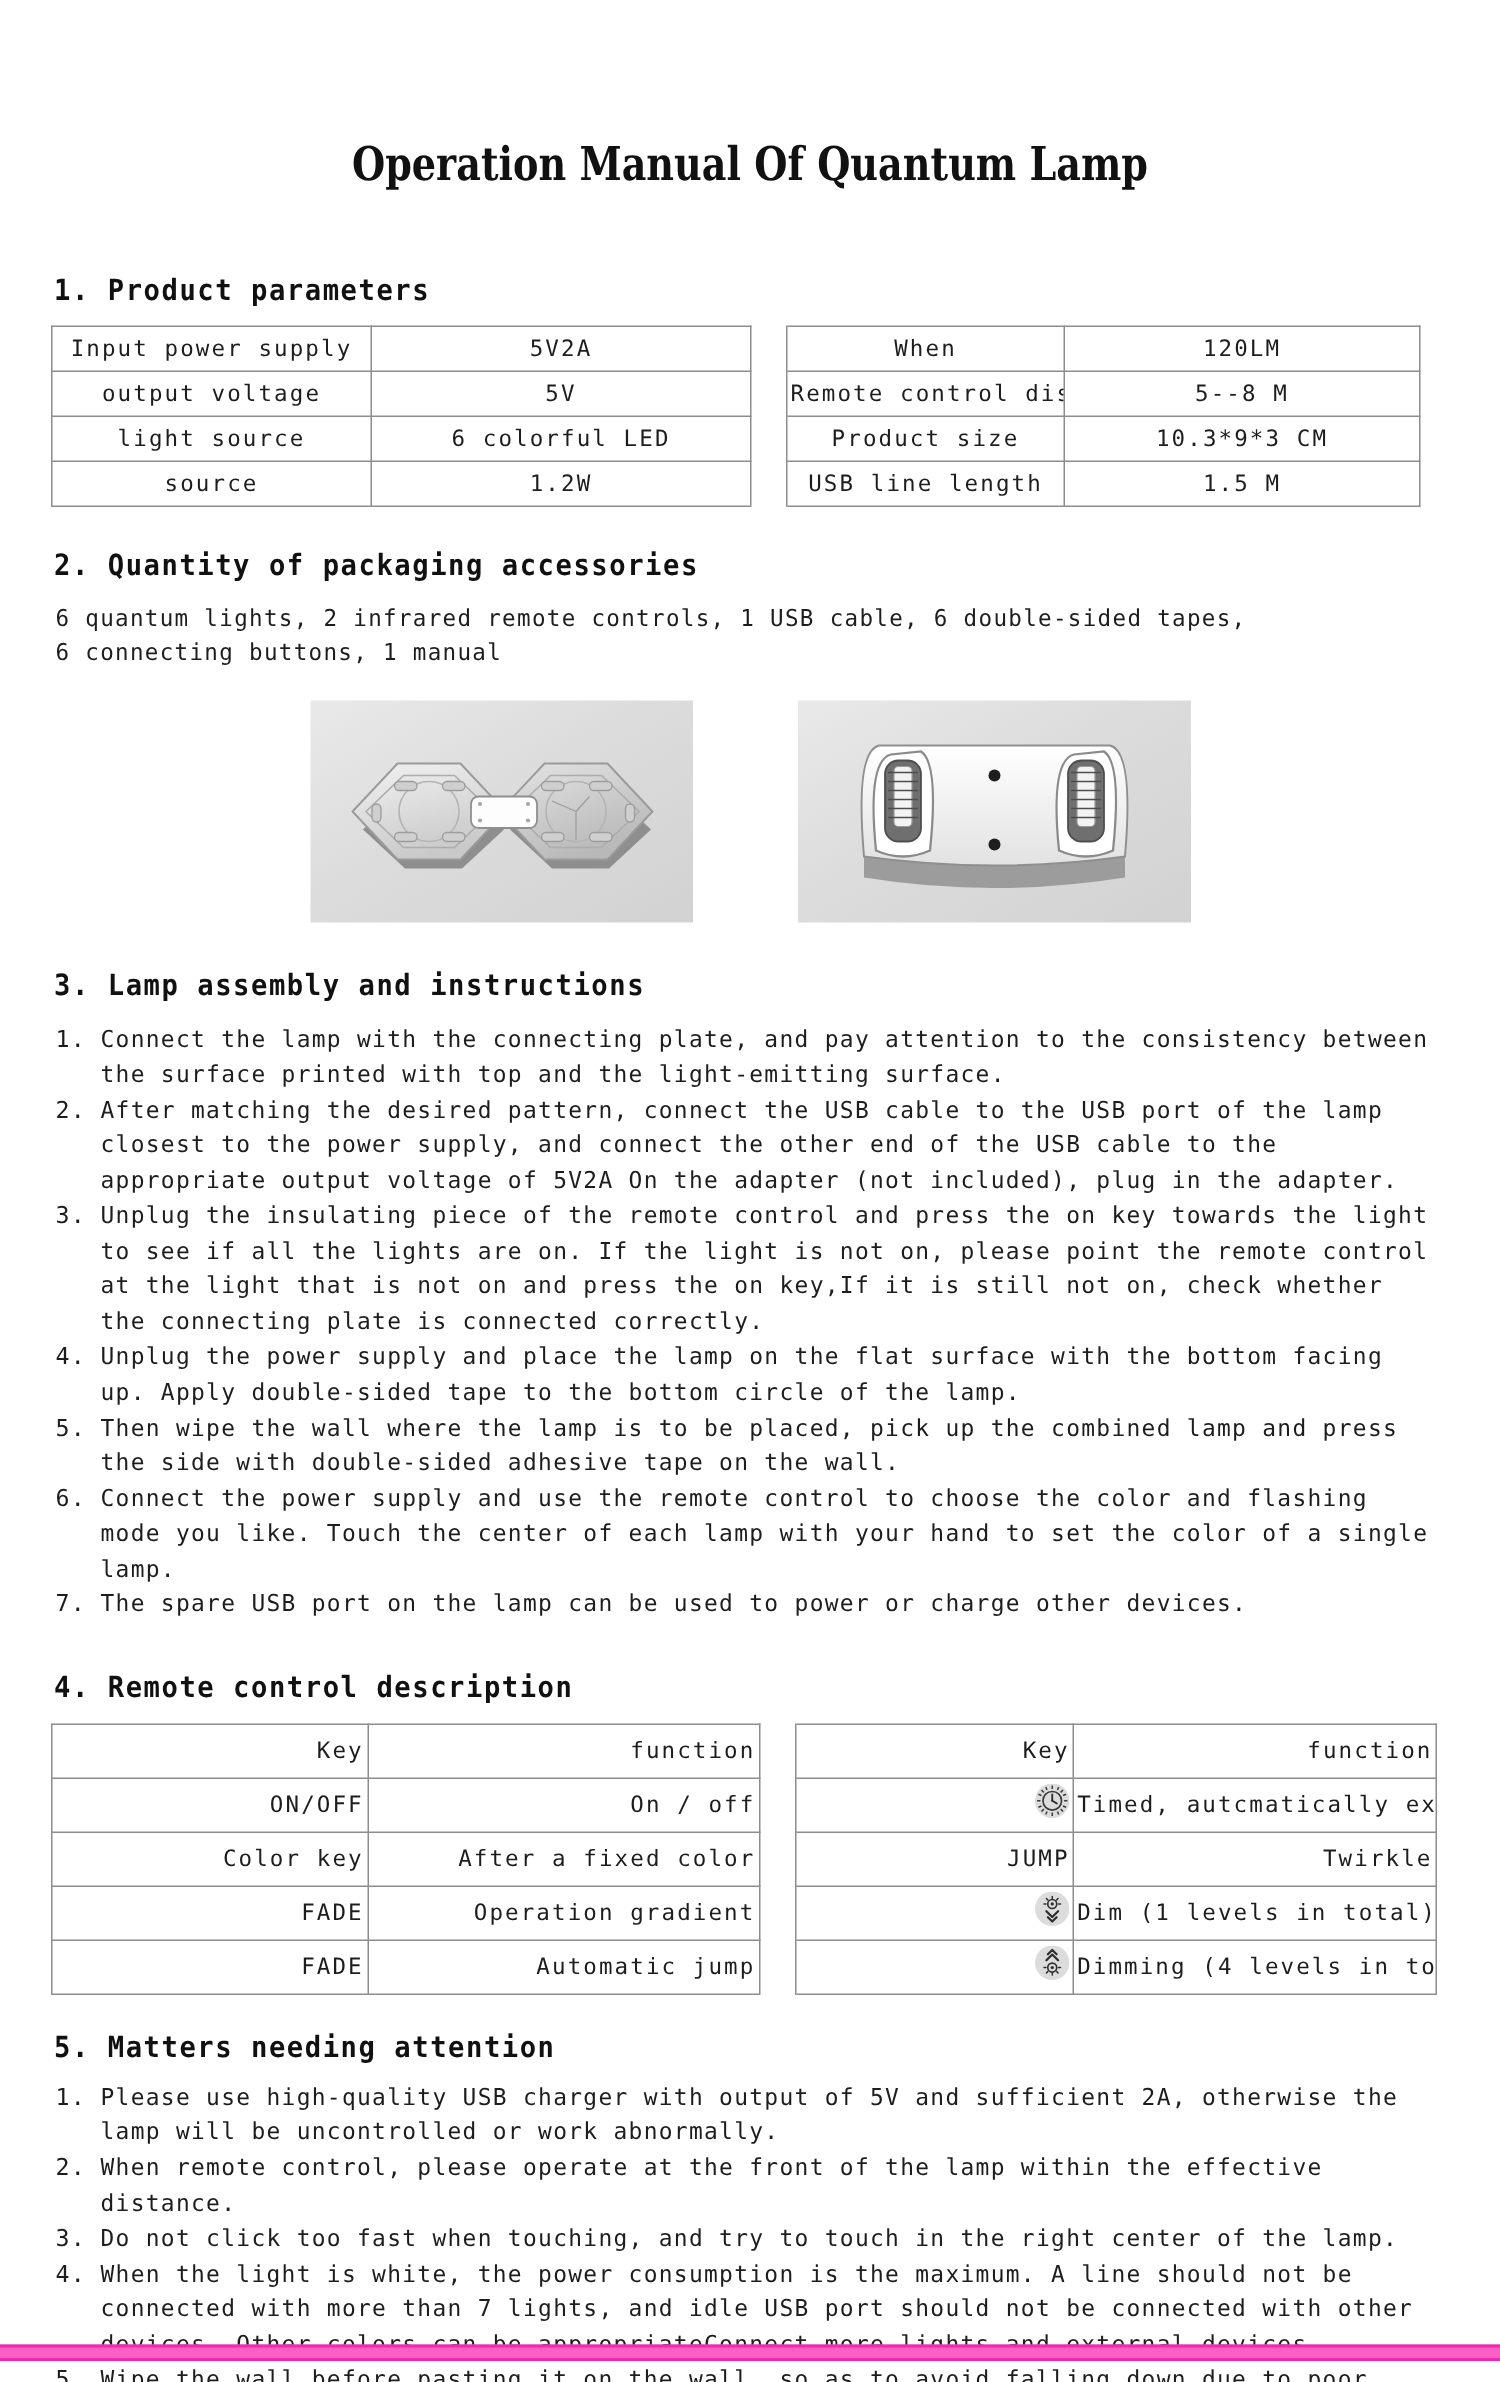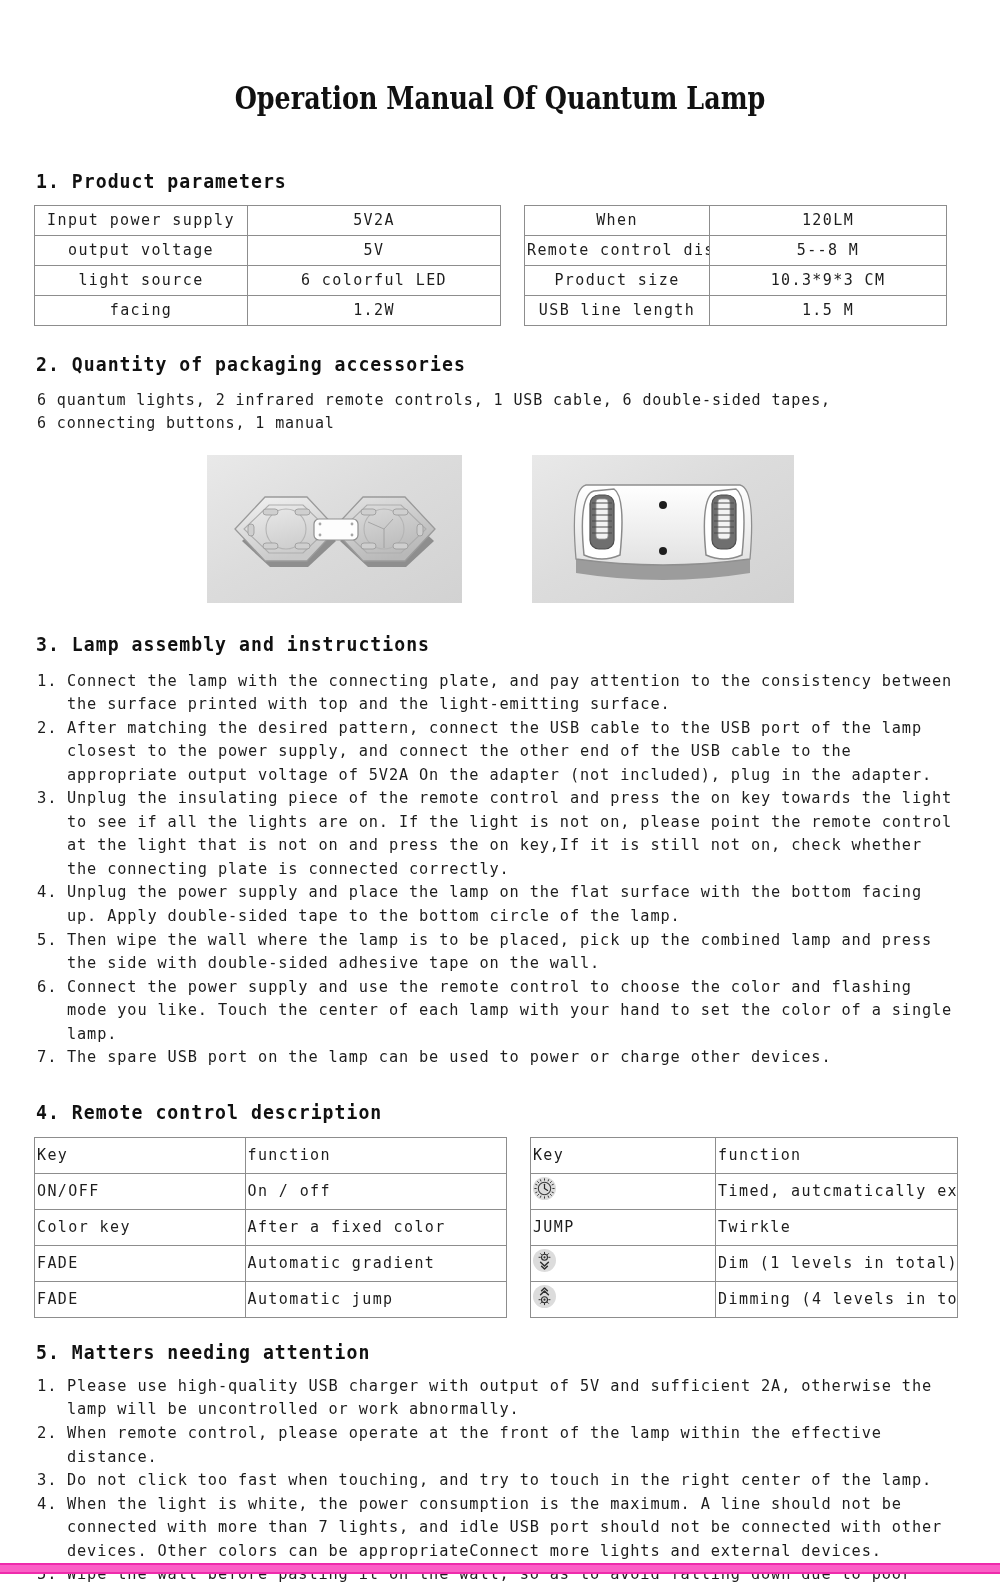--- a/index.html
+++ b/index.html
@@ -13,21 +13,21 @@
     position: relative;
     font-family: "DejaVu Sans Mono", "Liberation Mono", monospace;
     color: #1a1a1a;
     overflow: hidden;
   }
   .page {
     position: relative;
     width: 1000px;
     height: 1588px;
     box-sizing: border-box;
-    padding: 4px 33px;
+    padding: 16px 33px;
   }
 
   
   .doc-title {
     text-align: center;
     font-family: "DejaVu Serif", "Liberation Serif", serif;
     font-weight: bold;
     font-size: 31px;
     letter-spacing: 0px;
     transform: scaleX(0.82);
@@ -88,21 +88,21 @@
   table.remote {
     border-collapse: collapse;
     width: 924px;
     table-layout: fixed;
     margin-left: 1px;
   }
   table.remote td {
     border: 1px solid #8d8d8d;
     font-size: 15px;
     letter-spacing: 1.4px;
-    text-align: left;
+    text-align: right;
     color: #1d1d1d;
     height: 33px;
     padding: 1px 2px;
     line-height: 1.3;
     white-space: nowrap;
     overflow: hidden;
   }
   table.remote td.spacer {
     border-top: none;
     border-bottom: none;
@@ -218,21 +218,21 @@
         <td class="tight">Remote control distance</td>
         <td>5--8 M</td>
       </tr>
       <tr>
         <td>light source</td>
         <td>6 colorful LED</td>
         <td>Product size</td>
         <td>10.3*9*3 CM</td>
       </tr>
       <tr>
-        <td>facing</td>
+        <td>source</td>
         <td>1.2W</td>
         <td>USB line length</td>
         <td>1.5 M</td>
       </tr>
     </tbody>
   </table>
 
   <div class="section-head sh-2">2. Quantity of packaging accessories</div>
 
   <div class="body-text" style="white-space:pre-line;">6 quantum lights, 2 infrared remote controls, 1 USB cable, 6 double-sided tapes,
@@ -432,21 +432,21 @@
 
       <tr>
         <td>Color key</td>
         <td>After a fixed color</td>
         <td>JUMP</td>
         <td>Twirkle</td>
       </tr>
 
       <tr>
         <td>FADE</td>
-        <td>Automatic gradient</td>
+        <td>Operation gradient</td>
         <td>
           <span class="icon-btn">
             <svg width="23" height="23" viewBox="0 0 23 23" aria-hidden="true">
               <circle cx="11.5" cy="11.5" r="11.5" fill="#dcdcdc"></circle>
               <circle cx="11.5" cy="8.3" r="3" fill="none" stroke="#2f2f2f" stroke-width="1.1"></circle>
               <circle cx="11.5" cy="8.3" r="1.1" fill="#2f2f2f"></circle>
               <g stroke="#2f2f2f" stroke-width="1" stroke-linecap="round">
                 <path d="M11.5,3.3 L11.5,4.6"></path>
                   <path d="M7.6,4.7 L8.5,5.6"></path>
                 <path d="M15.4,4.7 L14.5,5.6"></path>

